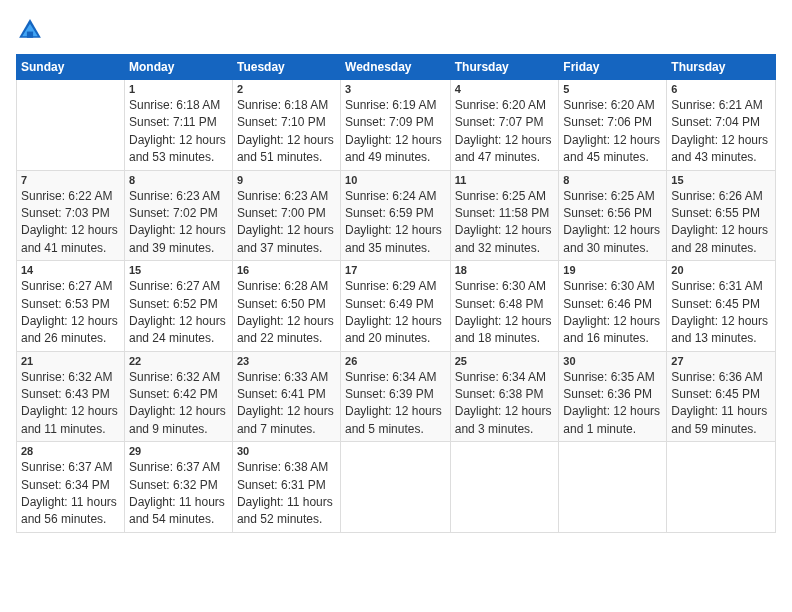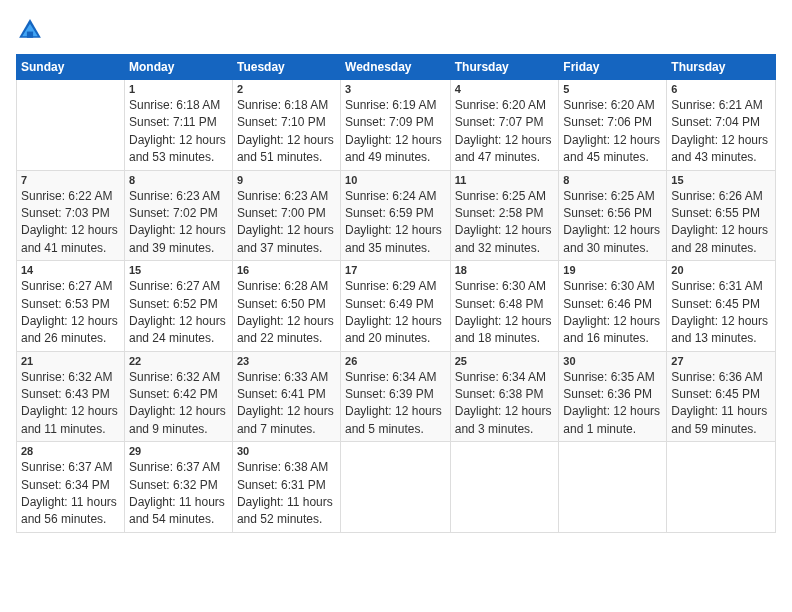--- a/index.html
+++ b/index.html
@@ -197,21 +197,21 @@
           <td>
             <span class="day-number">10</span>
             <div class="day-info">Sunrise: 6:24 AM
 Sunset: 6:59 PM
 Daylight: 12 hours
 and 35 minutes.</div>
           </td>
           <td>
             <span class="day-number">11</span>
             <div class="day-info">Sunrise: 6:25 AM
-Sunset: 2:58 PM
+Sunset: 11:58 PM
 Daylight: 12 hours
 and 32 minutes.</div>
           </td>
           <td>
             <span class="day-number">8</span>
             <div class="day-info">Sunrise: 6:25 AM
 Sunset: 6:56 PM
 Daylight: 12 hours
 and 30 minutes.</div>
           </td>

